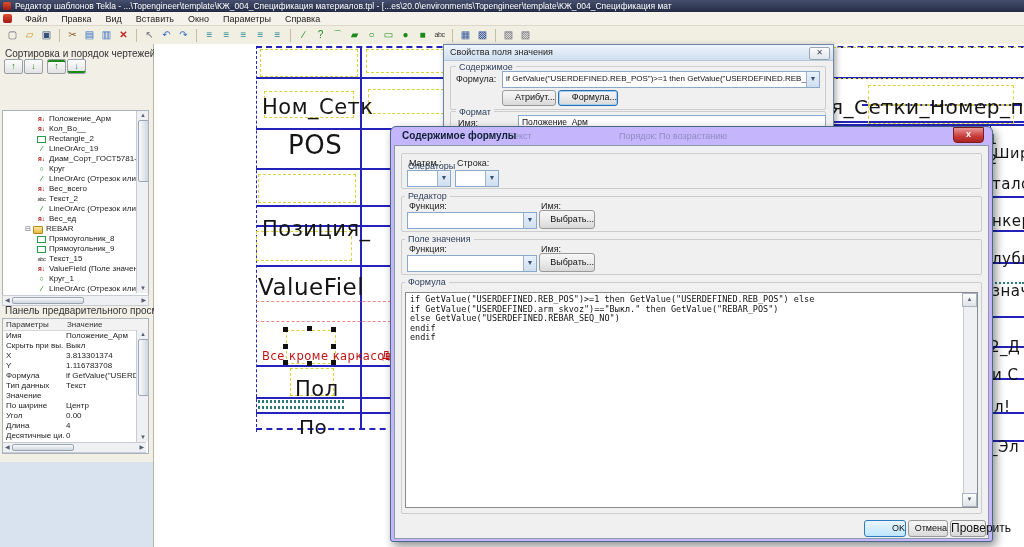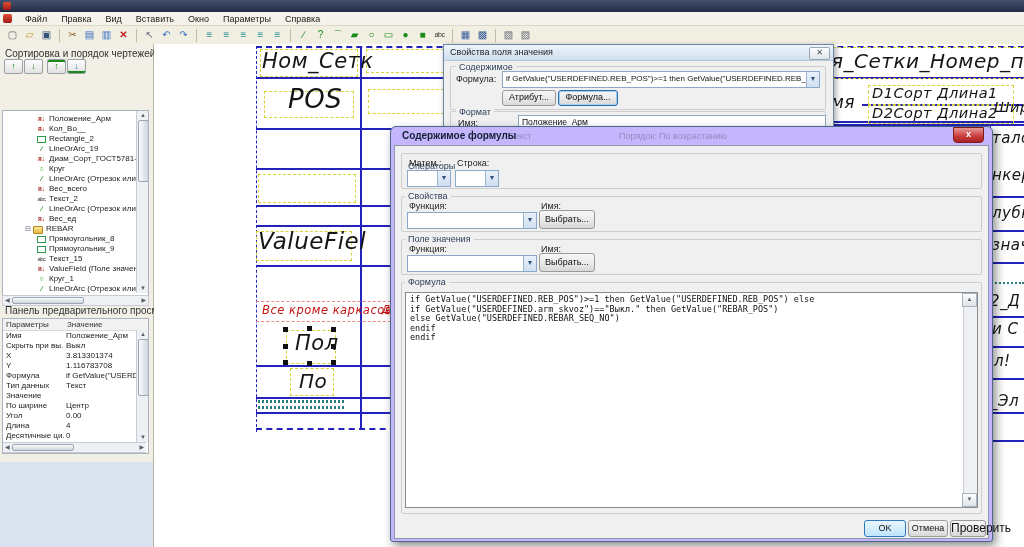--- a/index.html
+++ b/index.html
@@ -63,43 +63,43 @@
   .filler{position:absolute;left:0;top:418px;width:153px;height:85px;background:#d9e3f0;}
   
   .canvas{left:154px;top:44px;width:870px;height:503px;background:#fff;overflow:hidden;}
   .bl{position:absolute;background:#2323bb;}
   .bl.dash{background:none;border-top:2px dashed #2323bb;height:0;}
   .vdash{position:absolute;width:0;border-left:1.5px dashed #2323bb;}
   .vsolid{position:absolute;width:1.5px;background:#2323bb;}
   .pinkdash{position:absolute;height:0;border-top:1px dashed #e88;}
   .tealdot{position:absolute;height:0;border-top:2px dotted #2a8080;}
   .yb{position:absolute;border:1px dashed #d8d33a;}
-  .cad{position:absolute;font-family:"DejaVu Sans",sans-serif;font-style:italic;color:#151515;
-    white-space:nowrap;letter-spacing:0.5px;}
+  .cad{position:absolute;font-family:"DejaVu Sans",sans-serif;color:#151515;
+    white-space:nowrap;letter-spacing:0.5px;margin-top:46px;}
   .cad.red{color:#c41414;}
   .handle{position:absolute;width:5px;height:5px;background:#111;}
   .dotrow{position:absolute;height:3px;background:repeating-linear-gradient(90deg,#2a7a7a 0 2px,transparent 2px 4px);}
   
   .dlg1{left:443px;top:44px;width:389px;height:84px;background:#f0f0f0;border:1px solid #6e87a5;
     overflow:hidden;box-shadow:2px 2px 6px rgba(0,0,0,.35);font-size:9.5px;color:#111;}
   .dlg1 .tb{position:absolute;left:0;top:0;right:0;height:15px;
     background:linear-gradient(#eef4fb,#cfdff0);border-bottom:1px solid #b8c8d8;
     font-size:9px;line-height:15px;padding-left:6px;color:#222;}
   .close1{position:absolute;right:3px;top:2px;width:19px;height:11px;background:linear-gradient(#fdfdfd,#dfe5ec);
     border:1px solid #9aa6b4;border-radius:2px;font-size:8px;line-height:10px;text-align:center;color:#445;}
   .grp{position:absolute;border:1px solid #cdcdcd;border-radius:2px;}
   .grplbl{position:absolute;background:#f0f0f0;padding:1px 3px;font-size:9px;color:#30405c;white-space:nowrap;}
   .lbl{position:absolute;font-size:9px;color:#222;white-space:nowrap;}
   .combo{position:absolute;background:#fff;border:1px solid #8aa8c8;font-size:8px;line-height:14px;
     white-space:nowrap;overflow:hidden;color:#111;}
   .combo .arr{position:absolute;right:0;top:0;bottom:0;width:12px;text-align:center;
     background:linear-gradient(#e9f1fa,#cfdeef);border-left:1px solid #9ab2cc;color:#35527a;font-size:7px;line-height:13px;}
   .combo .cv{display:block;padding:0 14px 0 3px;overflow:hidden;}
   .btn{position:absolute;background:linear-gradient(#f6f6f6,#ececec 45%,#d8d8d8);border:1px solid #9a9a9a;
-    border-radius:3px;font-size:9px;text-align:center;color:#111;cursor:default;}
+    border-radius:3px;font-size:9px;text-align:right;color:#111;cursor:default;}
   .btn.focus{border-color:#2b6cb0;box-shadow:0 0 0 1px #9fd0f0 inset;}
   .btn.def{background:linear-gradient(#eaf6fd,#bee6fd);border-color:#2c7ac0;}
   .tbox{position:absolute;background:#fff;border:1px solid #8aa8c8;font-size:8.5px;line-height:12px;
     padding:0 3px;white-space:nowrap;overflow:hidden;color:#111;}
   .dlg2{left:390px;top:126px;width:601px;height:414px;background:#c4b5fd;border:1px solid #4a688c;
     border-radius:6px 6px 3px 3px;box-shadow:3px 4px 10px rgba(0,0,0,.45);}
   .dlg2 .tt{position:absolute;left:11px;top:3px;font-size:10px;font-weight:bold;color:#102035;}
   .ghost{position:absolute;top:4px;font-size:9px;color:#3a4a5c;opacity:.38;white-space:nowrap;}
   .close2{position:absolute;right:8px;top:0;width:29px;height:14px;
     background:linear-gradient(#e89898,#c93a3a 60%,#a82424);border:1px solid #7c1c1c;
@@ -113,20 +113,21 @@
   .fml .sbtn{position:absolute;right:0;width:13px;height:12px;background:linear-gradient(#fdfdfd,#dfe3e8);
     border:1px solid #aab4c0;font-size:6px;text-align:center;line-height:11px;color:#56606e;}
 </style>
 </head>
 <body>
 
 <div id="app">
 
   <div class="abs titlebar">
     <span class="app-ico"></span>
+    <span>Редактор шаблонов Tekla - ...\Topengineer\template\КЖ_004_Спецификация материалов.tpl - [...es\20.0\environments\Topengineer\template\КЖ_004_Спецификация мат</span>
   </div>
 
   <div class="abs menubar">
     <span class="m-ico"></span>
     <span class="mi">Файл</span>
     <span class="mi">Правка</span>
     <span class="mi">Вид</span>
     <span class="mi">Вставить</span>
     <span class="mi">Окно</span>
     <span class="mi">Параметры</span>
@@ -382,20 +383,21 @@
     <div class="handle" style="left:177px;top:300px"></div>
     <div class="handle" style="left:129px;top:316px"></div>
     <div class="handle" style="left:153px;top:317px"></div>
     <div class="handle" style="left:177px;top:316px"></div>
 
     <div class="dotrow" style="left:104px;top:356px;width:88px"></div>
     <div class="dotrow" style="left:104px;top:362px;width:88px"></div>
 
     <div class="cad" style="left:108px;top:5px;font-size:21px">Ном_Сетк</div>
     <div class="cad" style="left:134px;top:40px;font-size:26px">POS</div>
+    <div class="cad" style="left:108px;top:127px;font-size:21px">Позиция_</div>
     <div class="cad" style="left:104px;top:184px;font-size:23px">ValueFiel</div>
     <div class="cad red" style="left:108px;top:259px;font-size:11.5px">Все кроме каркасов</div>
     <div class="cad red" style="left:228px;top:260px;font-size:10px">ДГМ_КЕ</div>
     <div class="cad" style="left:141px;top:287px;font-size:21px">Пол</div>
     <div class="cad" style="left:145px;top:325px;font-size:20px">По</div>
 
     <div class="cad" style="left:677px;top:5px;font-size:20px">я_Сетки_Номер_поз_в</div>
     <div class="cad" style="left:677px;top:48px;font-size:17px">мя</div>
     <div class="cad" style="left:718px;top:41px;font-size:14.5px">D1Сорт Длина1</div>
     <div class="cad" style="left:718px;top:61px;font-size:14.5px">D2Сорт Длина2</div>
@@ -445,21 +447,21 @@
       <div class="combo" style="left:12px;top:24px;width:42px;height:15px">
           <span class="cv"></span>
           <span class="arr">▼</span>
         </div>
       <div class="combo" style="left:60px;top:24px;width:42px;height:15px">
           <span class="cv"></span>
           <span class="arr">▼</span>
         </div>
 
       <div class="grp" style="left:6px;top:50px;width:579px;height:34px;background:#f0f0f0"></div>
-      <div class="grplbl" style="left:10px;top:44px">Свойства</div>
+      <div class="grplbl" style="left:10px;top:44px">Редактор</div>
       <div class="lbl" style="left:14px;top:55px">Функция:</div>
       <div class="combo" style="left:12px;top:66px;width:128px;height:15px">
           <span class="cv"></span>
           <span class="arr">▼</span>
         </div>
       <div class="lbl" style="left:146px;top:55px">Имя:</div>
       <div class="btn" style="left:144px;top:64px;width:54px;height:17px;line-height:16px">Выбрать...</div>
 
       <div class="grp" style="left:6px;top:93px;width:579px;height:34px;background:#f0f0f0"></div>
       <div class="grplbl" style="left:10px;top:87px">Поле значения</div>

